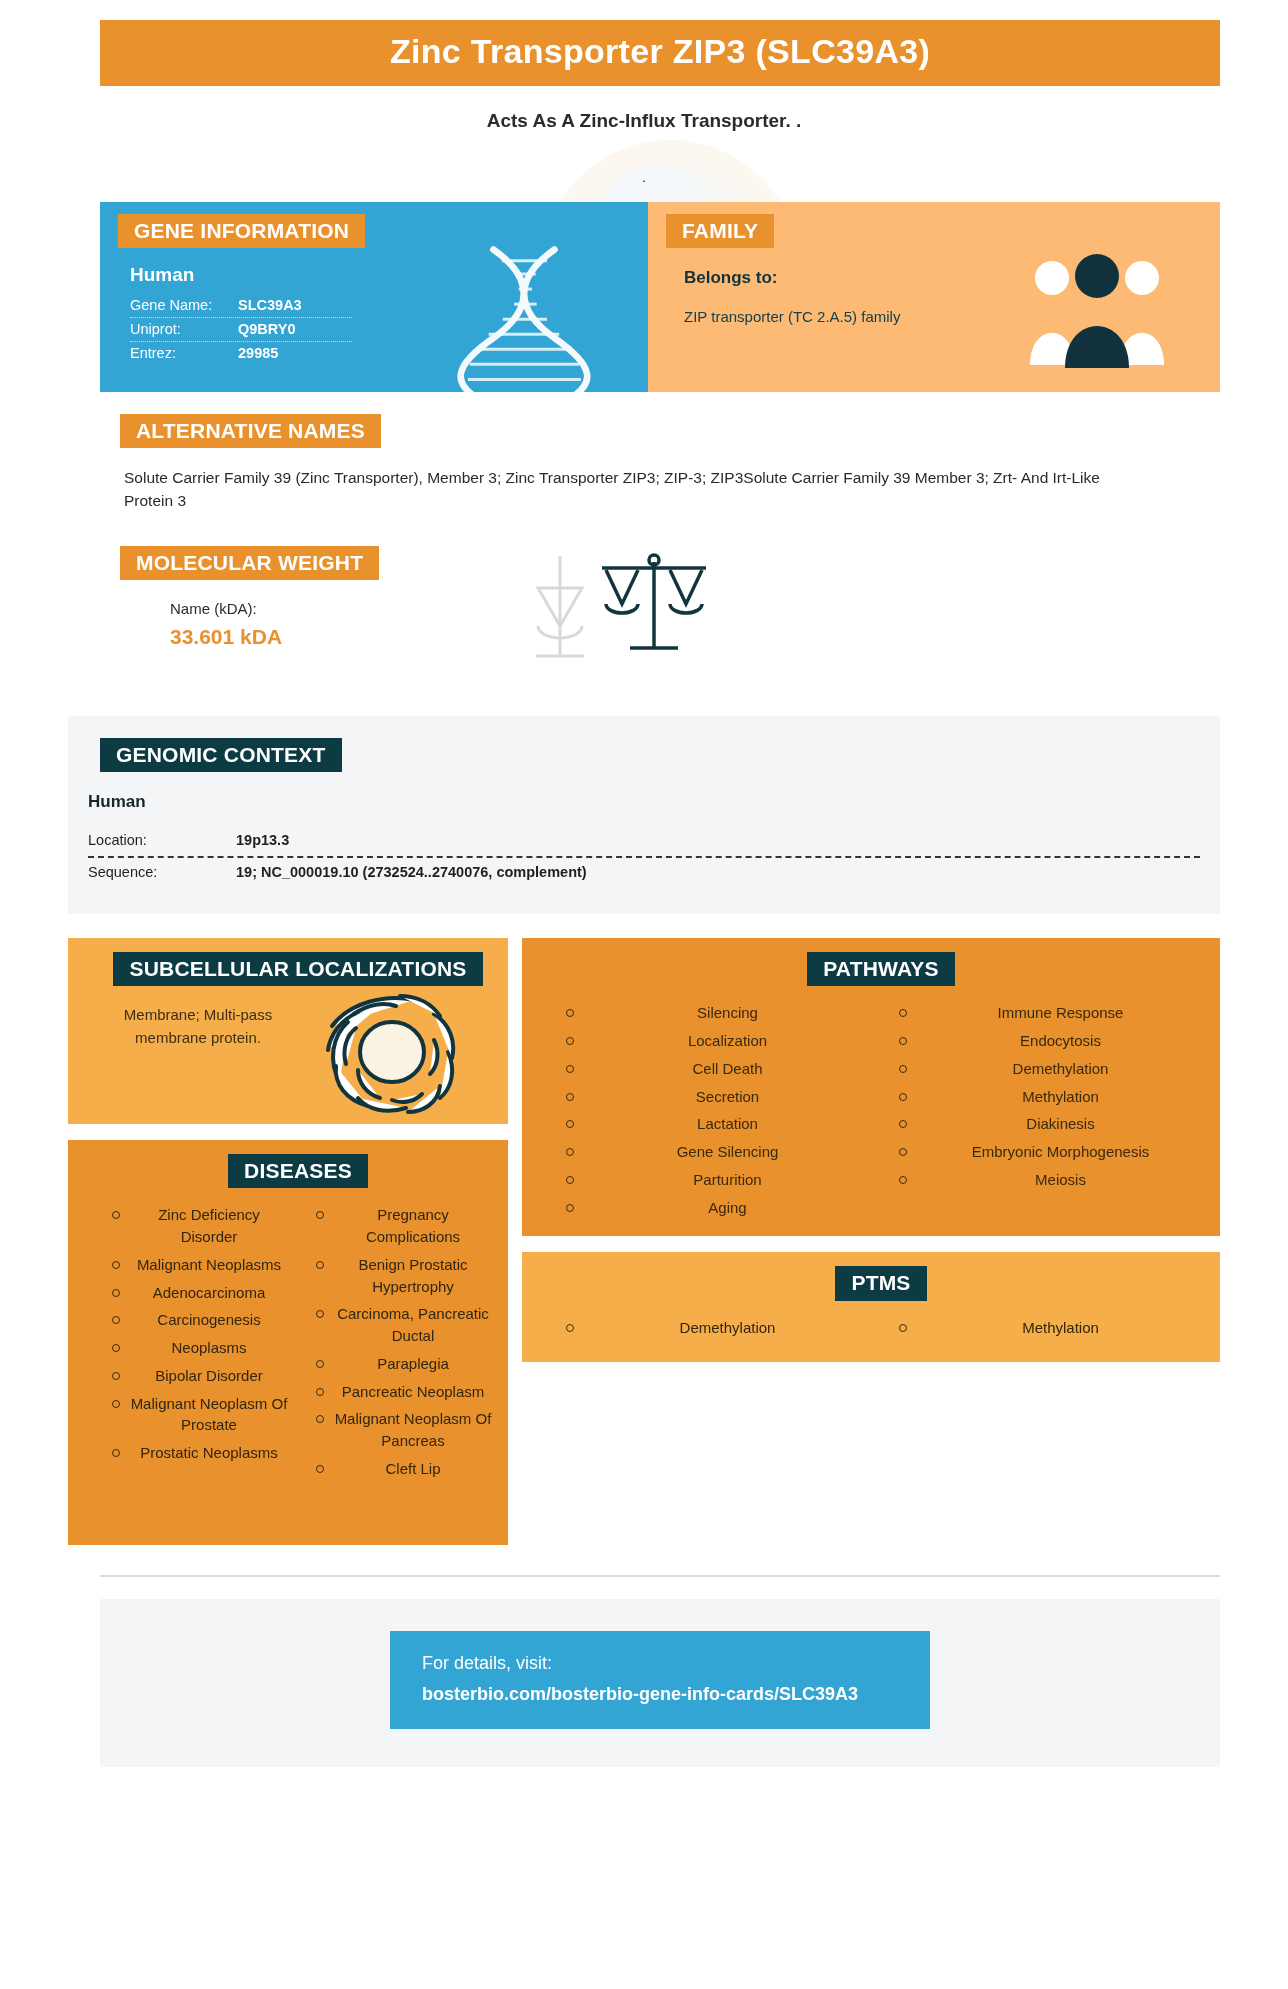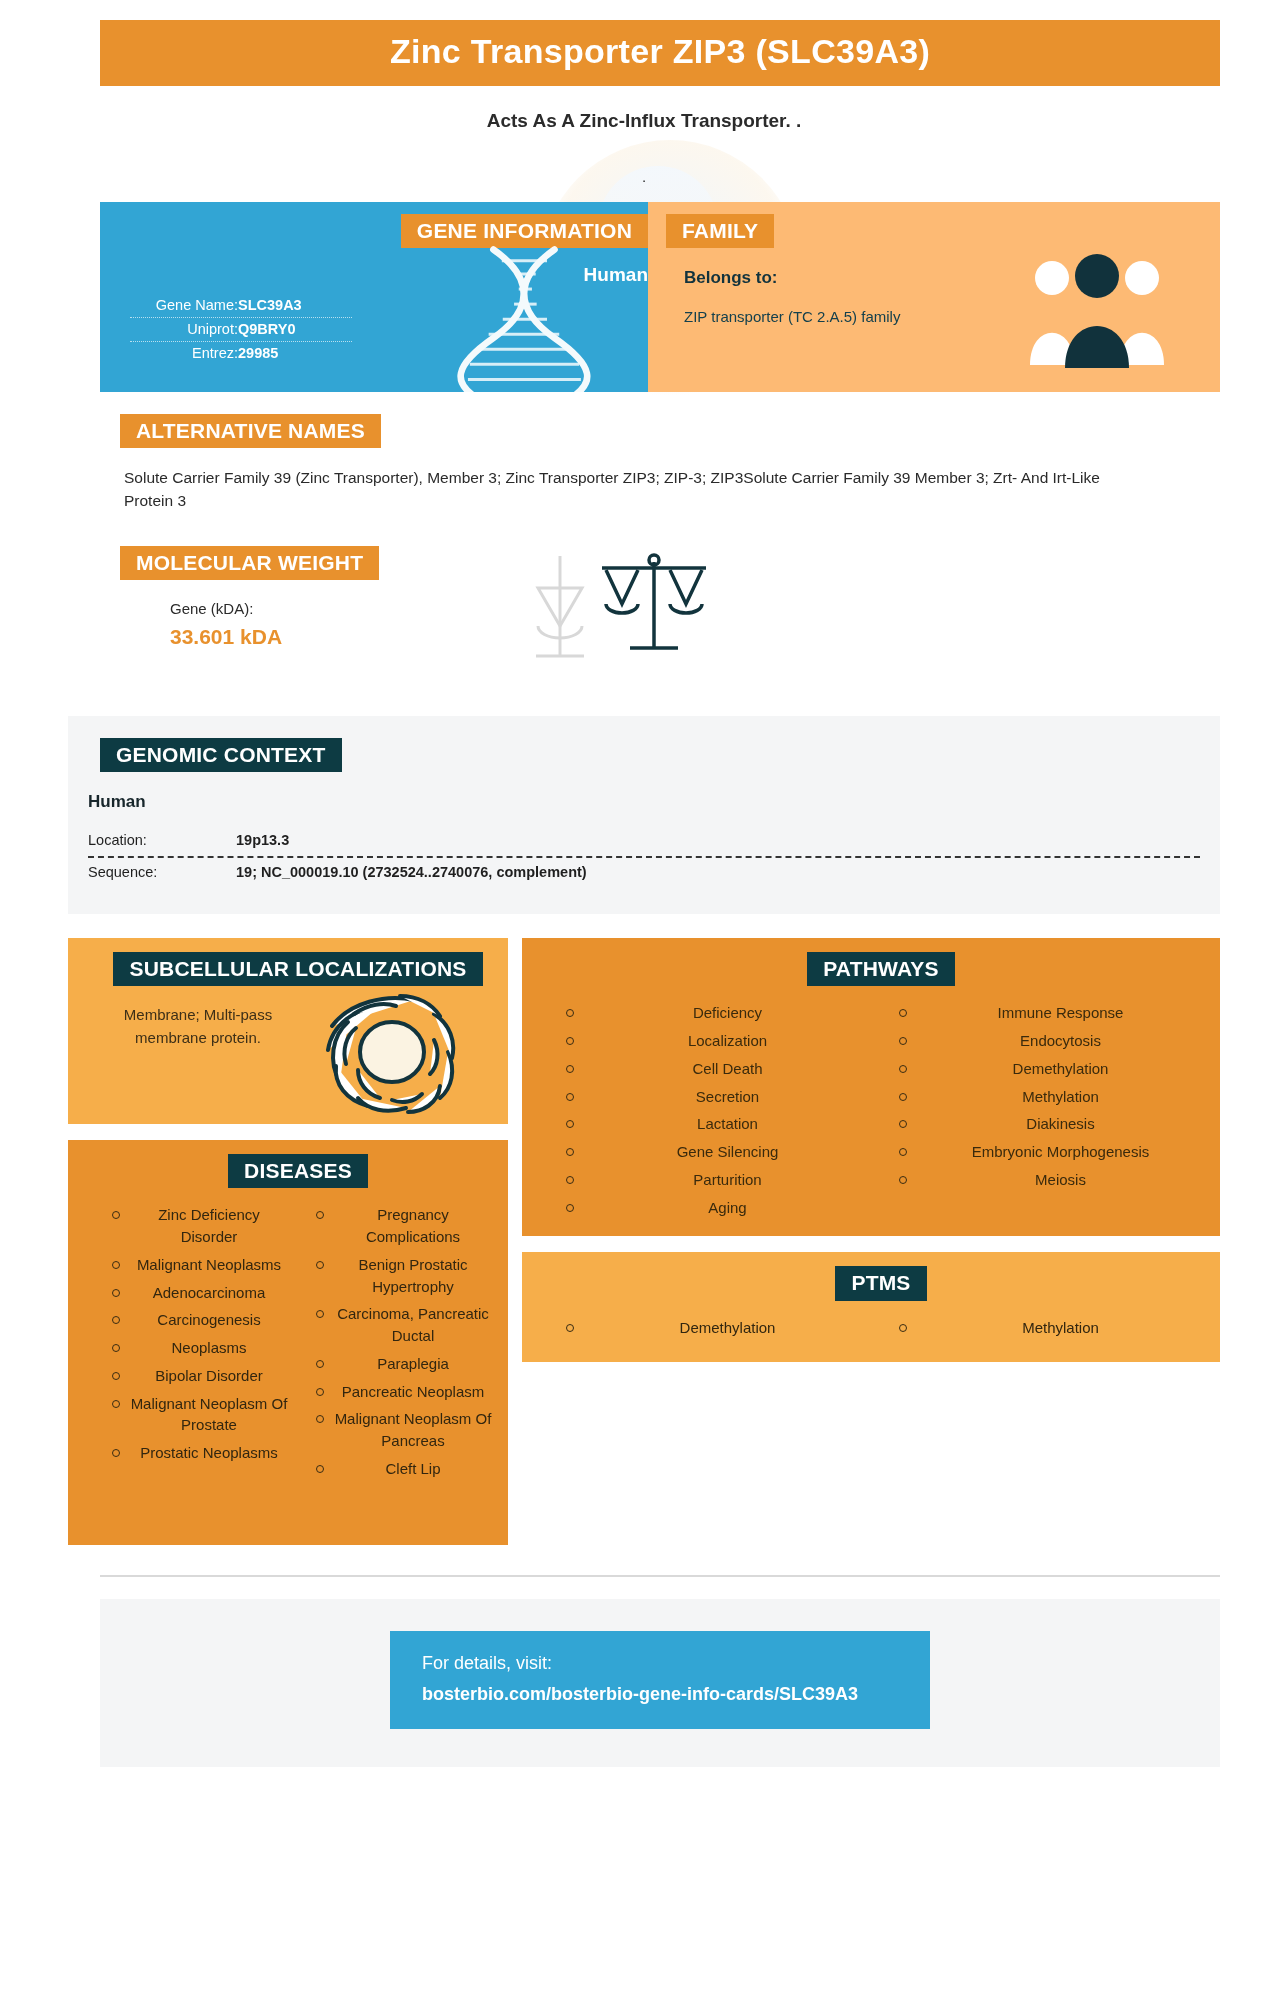--- a/index.html
+++ b/index.html
@@ -82,21 +82,20 @@
     margin: 18px 68px 0 100px;
     gap: 0;
   }
   .gene-box {
     position: relative;
     width: 548px;
     background: #32a5d4;
     min-height: 190px;
     padding: 12px 0 20px 0;
     overflow: hidden;
-    text-align: right;
   }
   .gene-box .chip { margin-left: 18px; }
   .species {
     color: #ffffff;
     font-weight: bold;
     font-size: 19px;
     margin: 16px 0 8px 30px;
   }
   .gene-table { margin-left: 30px; width: 222px; }
   .gene-row {
@@ -338,21 +337,21 @@
       </div>
     </div>
 
     <div class="block">
       <span class="chip orange">ALTERNATIVE NAMES</span>
       <div class="alt-text">Solute Carrier Family 39 (Zinc Transporter), Member 3; Zinc Transporter ZIP3; ZIP-3; ZIP3Solute Carrier Family 39 Member 3; Zrt- And Irt-Like Protein 3</div>
     </div>
 
     <div class="mw-wrap">
       <span class="chip orange">MOLECULAR WEIGHT</span>
-      <div class="mw-label">Gene (kDA):</div>
+      <div class="mw-label">Name (kDA):</div>
       <div class="mw-value">33.601 kDA</div>
       <svg class="scale-icon" viewBox="0 0 210 120">
         <g stroke="#d8d8d8" stroke-width="3" fill="none">
           <path d="M8 40 L30 78 L52 40 Z"></path>
           <path d="M8 78 A 22 12 0 0 0 52 78"></path>
           <line x1="30" y1="8" x2="30" y2="108"></line>
           <line x1="6" y1="108" x2="54" y2="108"></line>
         </g>
         <g stroke="#12343d" stroke-width="3.5" fill="none">
           <line x1="72" y1="20" x2="176" y2="20"></line>
@@ -433,21 +432,21 @@
               <li>Cleft Lip</li>
             </ul>
         </div>
       </div>
 
       <div class="col-right">
 
         <div class="card deep" style="min-height:285px;">
           <span class="chip dark">PATHWAYS</span>
           <ul class="cols pathways">
-              <li>Deficiency</li>
+              <li>Silencing</li>
               <li>Localization</li>
               <li>Cell Death</li>
               <li>Secretion</li>
               <li>Lactation</li>
               <li>Gene Silencing</li>
               <li>Parturition</li>
               <li>Aging</li>
               <li>Immune Response</li>
               <li>Endocytosis</li>
               <li>Demethylation</li>

